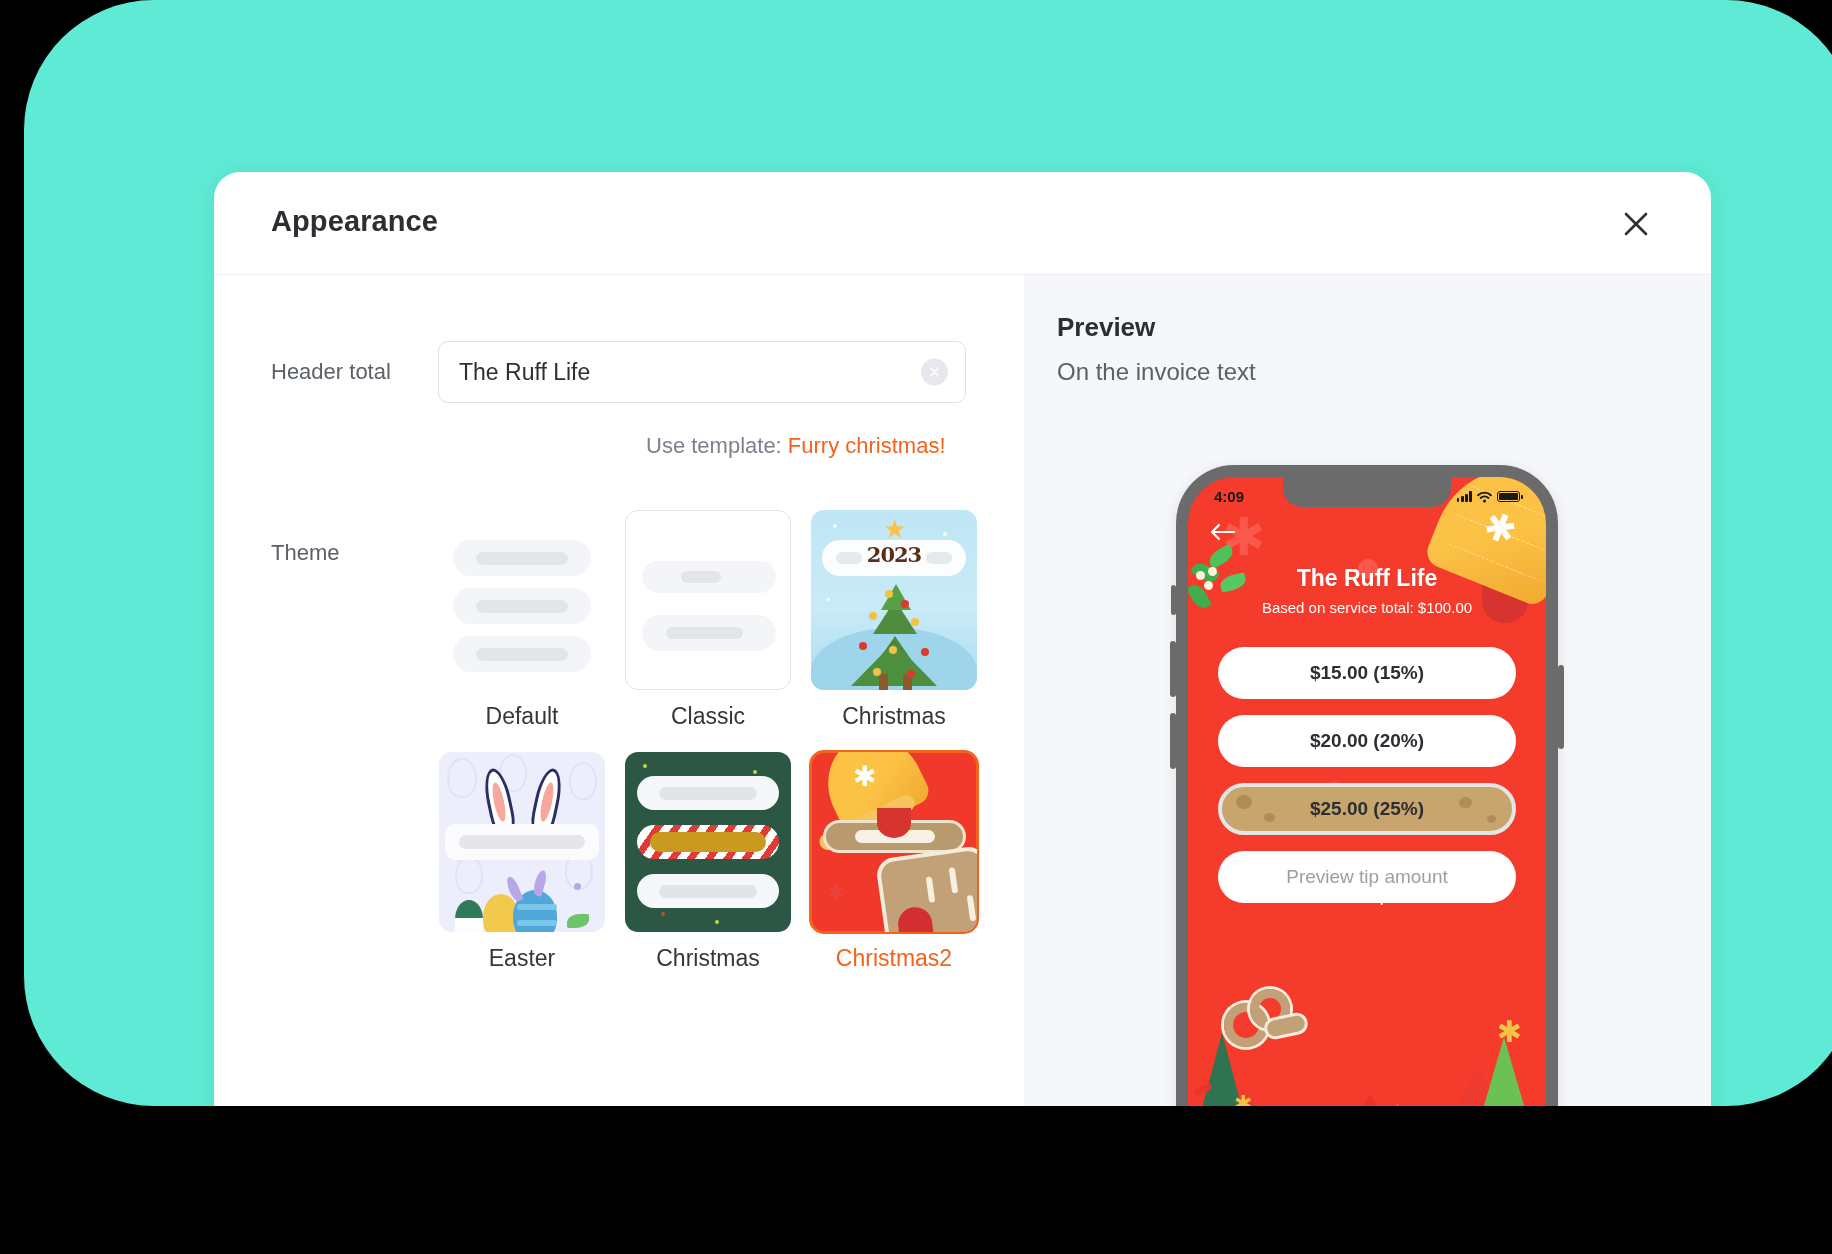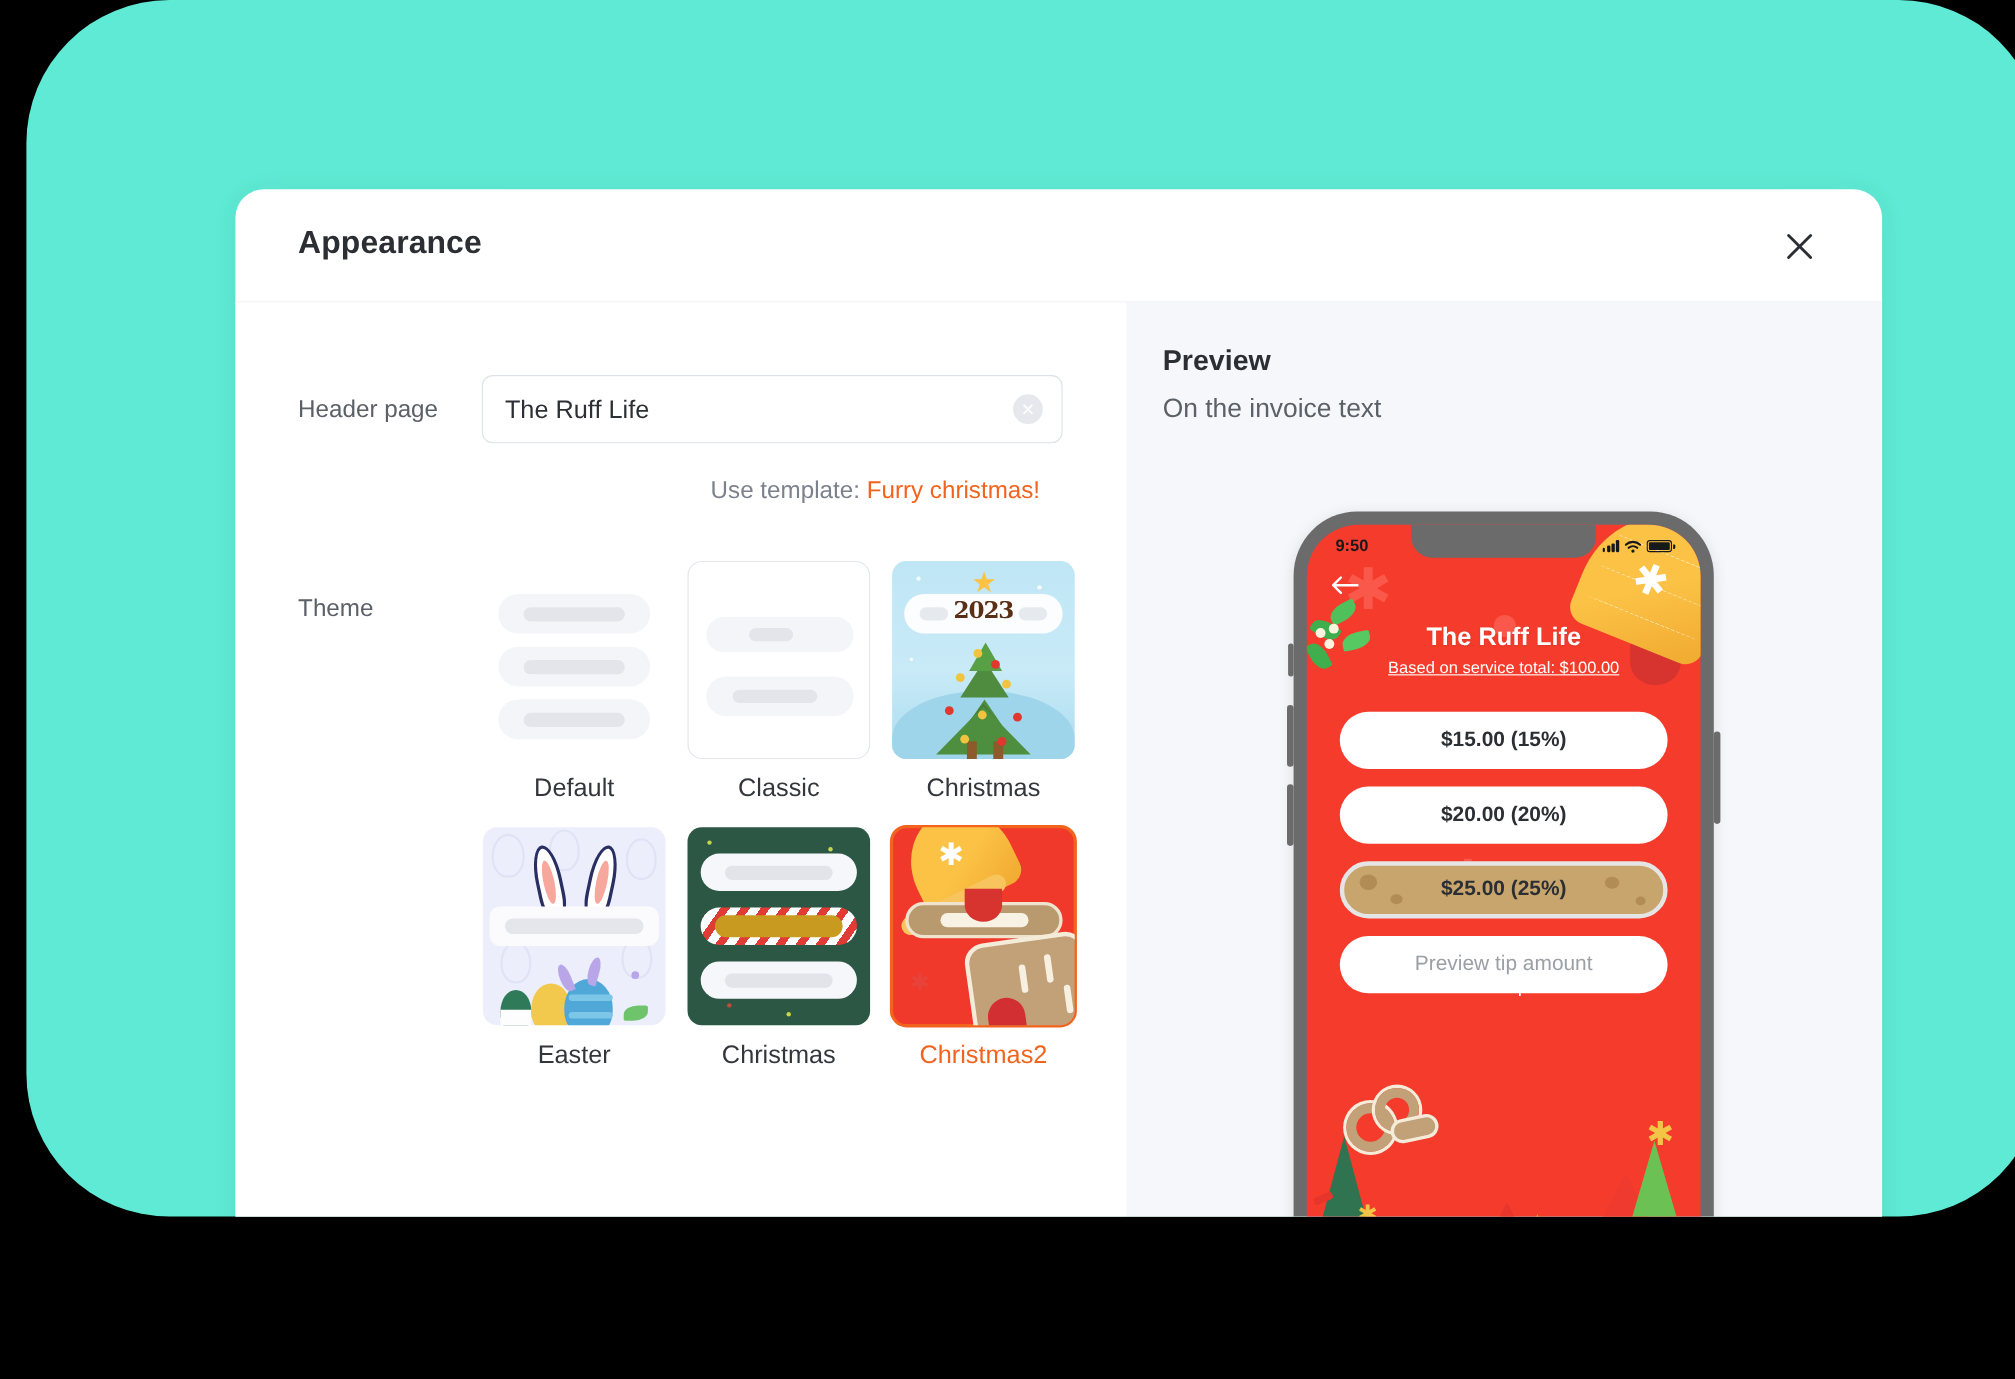--- a/index.html
+++ b/index.html
@@ -334,21 +334,21 @@
   .screen-header {
     position: absolute; left: 0; right: 0; top: 88px;
     text-align: center; z-index: 7;
   }
   .shop-name {
     font-size: 23px; font-weight: 700; color: #fff;
     text-shadow: 0 1px 2px rgba(0,0,0,.10);
   }
   .service-total {
     margin-top: 7px;
-    font-size: 15px; color: #fff; text-decoration: underline;
+    font-size: 15px; color: #fff;
   }
 
   .tip-list {
     position: absolute; left: 0; right: 0; top: 170px;
     padding: 0 30px;
     z-index: 7;
   }
   .tip-btn {
     height: 52px;
     background: #fff;
@@ -421,21 +421,21 @@
           <path d="M5 5 L25 25 M25 5 L5 25" stroke="#2b2f33" stroke-width="2.6" stroke-linecap="round"></path>
         </svg>
       </div>
     </div>
 
     <div class="modal-body">
 
       <div class="left-panel">
 
         <div class="field-row">
-          <div class="field-label">Header page</div>
+          <div class="field-label">Header total</div>
           <div class="text-input-wrap">
             <div class="text-input-val">The Ruff Life</div>
             <div class="clear-icon">
               <svg width="13" height="13" viewBox="0 0 13 13" aria-hidden="true">
                 <path d="M3 3 L10 10 M10 3 L3 10" stroke="#ffffff" stroke-width="1.7" stroke-linecap="round"></path>
               </svg>
             </div>
           </div>
         </div>
 
@@ -596,21 +596,21 @@
         <div class="phone">
           <div class="phone-btn pb-mute"></div>
           <div class="phone-btn pb-vup"></div>
           <div class="phone-btn pb-vdn"></div>
           <div class="phone-btn pb-pwr"></div>
 
           <div class="screen">
             <div class="notch"></div>
 
             <div class="statusbar">
-              <div class="clock">9:50</div>
+              <div class="clock">4:09</div>
               <div class="status-icons">
                 <div class="bars">
                   <span style="height:4px"></span>
                     <span style="height:6px"></span>
                   <span style="height:8.5px"></span>
                     <span style="height:11px"></span>
                 </div>
                 <svg width="15" height="12" viewBox="0 0 15 12" aria-hidden="true">
                   <path d="M1 4.2 A9.5 9.5 0 0 1 14 4.2" stroke="#17181a" stroke-width="1.9" fill="none" stroke-linecap="round"></path>
                   <path d="M3.6 7 A6 6 0 0 1 11.4 7" stroke="#17181a" stroke-width="1.9" fill="none" stroke-linecap="round"></path>

